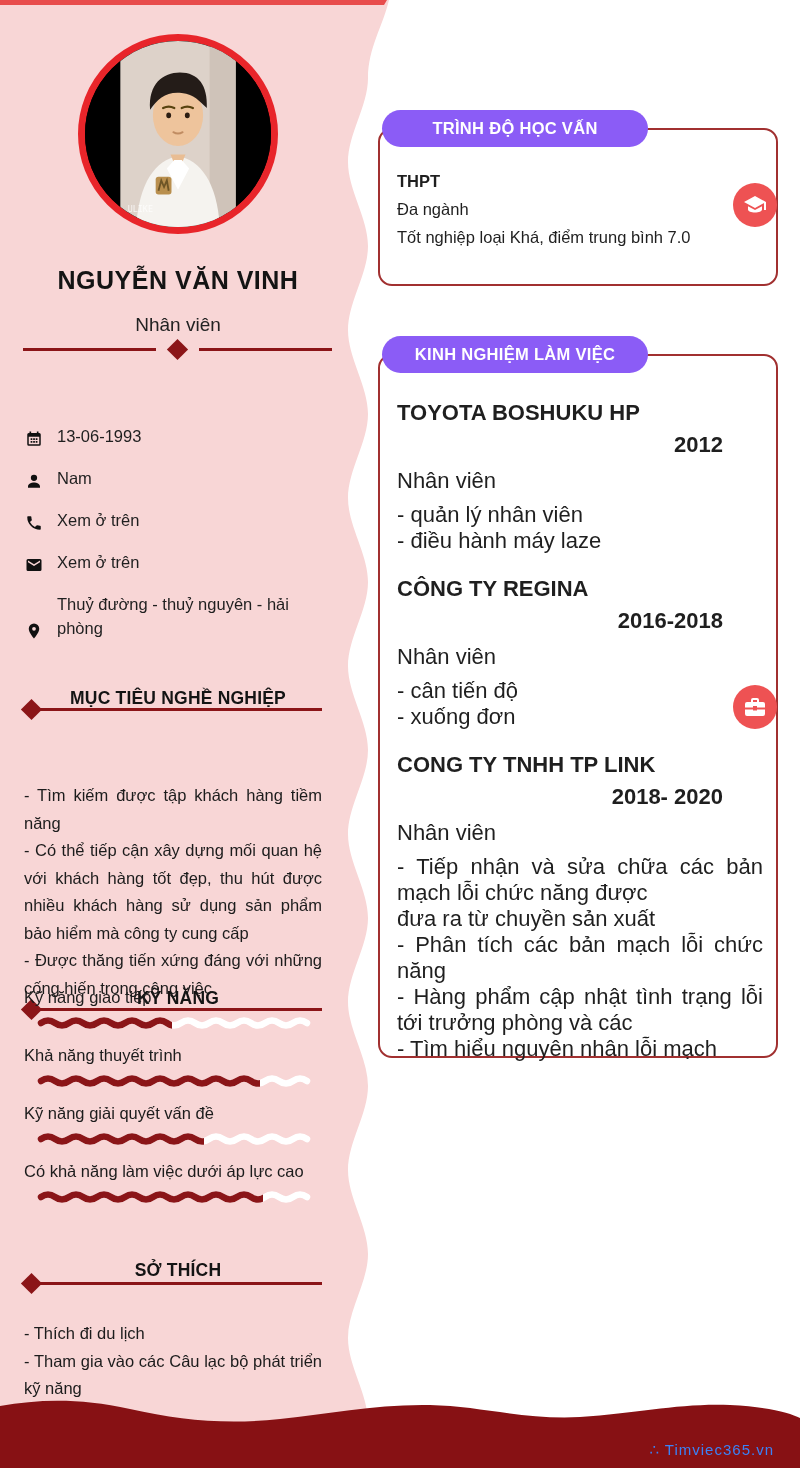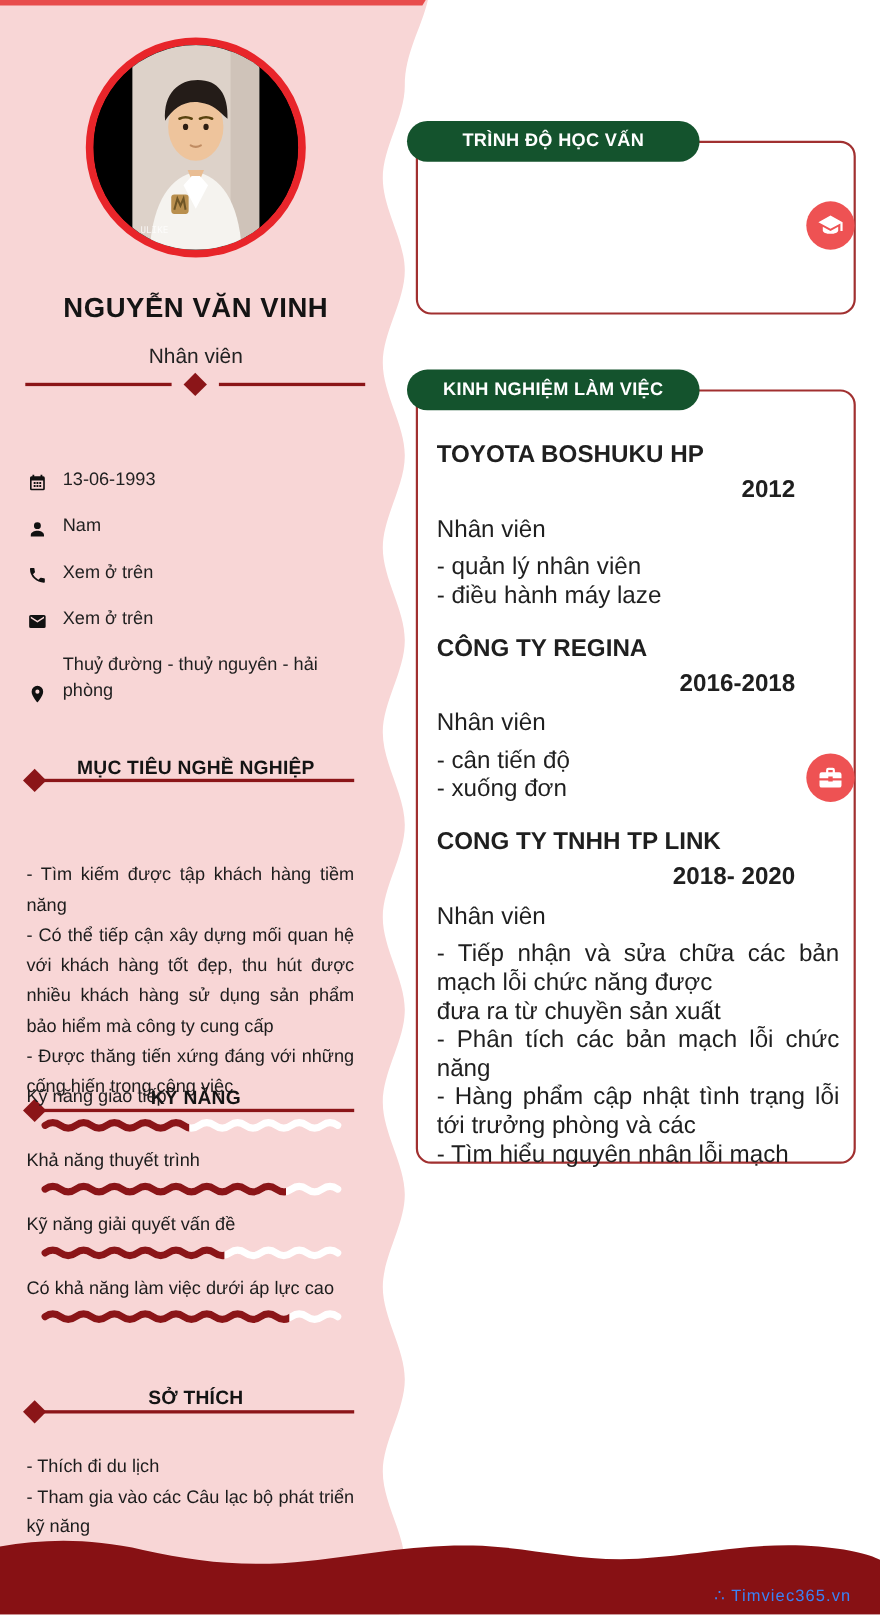--- a/index.html
+++ b/index.html
@@ -63,22 +63,22 @@
   .skill-bar { position:relative; height:14px; margin:0 0 16px 12px; width:284px; }
   .skill-bar svg { position:absolute; left:0; top:0; width:284px; height:14px; }
   .skill-fill { position:absolute; left:0; top:0; height:14px; overflow:hidden; }
 
   
   .r-box {
     position:absolute; left:378px; width:400px;
     border:2px solid #a13030; border-radius:14px; background:#fff;
   }
   .r-pill {
-    position:absolute; left:370px; width:266px; height:37px;
-    background:#14532d; border-radius:19px; color:#ffffff;
+    position:absolute; left:382px; width:266px; height:37px;
+    background:#8b5cf6; border-radius:19px; color:#ffffff;
     font-size:16.5px; font-weight:bold; text-align:center; line-height:37px;
     letter-spacing:.3px; z-index:3;
   }
   .badge {
     position:absolute; left:733px; width:44px; height:44px; border-radius:50%;
     background:#ee5253; z-index:4; display:flex; align-items:center; justify-content:center;
   }
   .badge svg { width:24px; height:24px; }
 
   .edu-content { position:absolute; left:397px; top:172px; width:366px; font-size:16.5px; }
@@ -275,20 +275,25 @@
       <p>- Tham gia vào các Câu lạc bộ phát triển kỹ năng</p>
     </div>
 
     <div class="r-box" style="top:128px; height:158px;"></div>
     <div class="r-pill" style="top:110px;">TRÌNH ĐỘ HỌC VẤN</div>
     <div class="badge" style="top:183px;">
       <svg viewBox="0 0 24 24" fill="#ffffff">
         <path d="M12 3 1 9l11 6 9-4.9V17h2V9L12 3zM5 13.2V16.5c0 1.7 3.1 3.1 7 3.1s7-1.4 7-3.1v-3.3l-7 3.8-7-3.8z"></path>
       </svg>
     </div>
+    <div class="edu-content">
+      <div class="school">THPT</div>
+      <div class="major">Đa ngành</div>
+      <div class="result">Tốt nghiệp loại Khá, điểm trung bình 7.0</div>
+    </div>
 
     <div class="r-box" style="top:354px; height:704px;"></div>
     <div class="r-pill" style="top:336px;">KINH NGHIỆM LÀM VIỆC</div>
     <div class="badge" style="top:685px;">
       <svg viewBox="0 0 24 24" fill="#ffffff">
         <path d="M20 7h-4V5a2 2 0 0 0-2-2h-4a2 2 0 0 0-2 2v2H4a2 2 0 0 0-2 2v3.5h8V11h4v1.5h8V9a2 2 0 0 0-2-2zM10 5h4v2h-4V5zM14 14.5v1h-4v-1H2V19a2 2 0 0 0 2 2h16a2 2 0 0 0 2-2v-4.5h-8z"></path>
       </svg>
     </div>
     <div class="exp-content">
 

